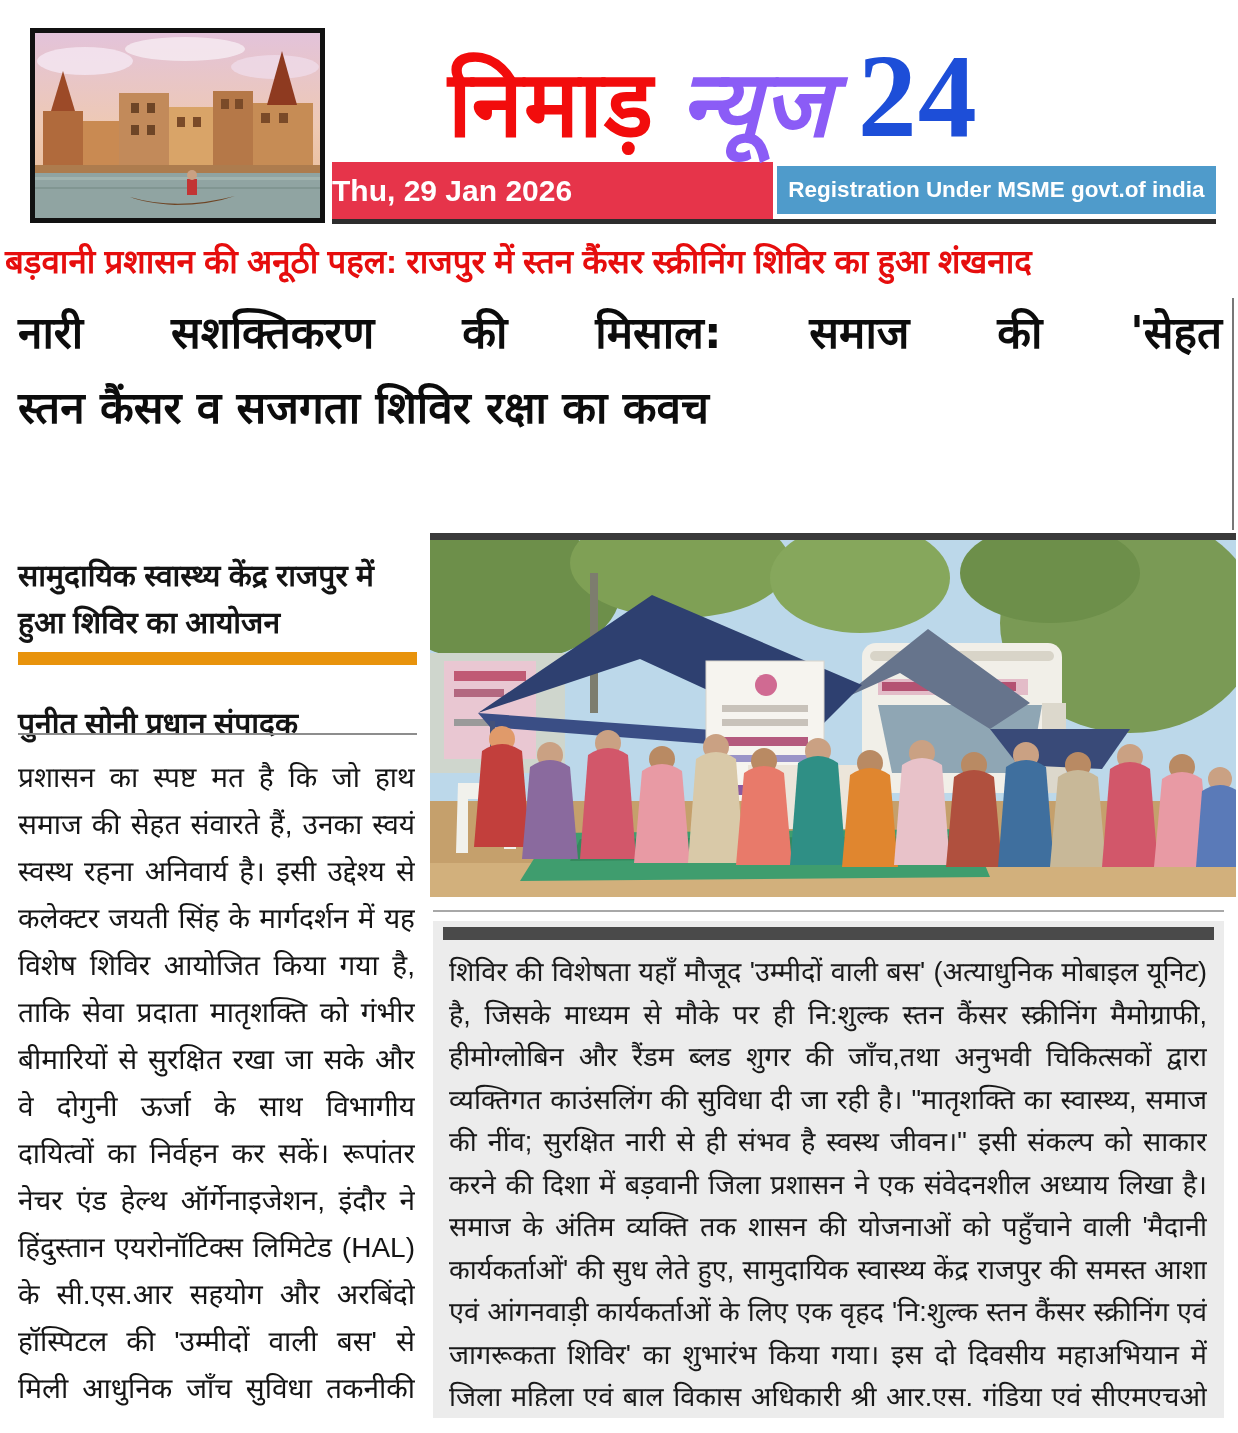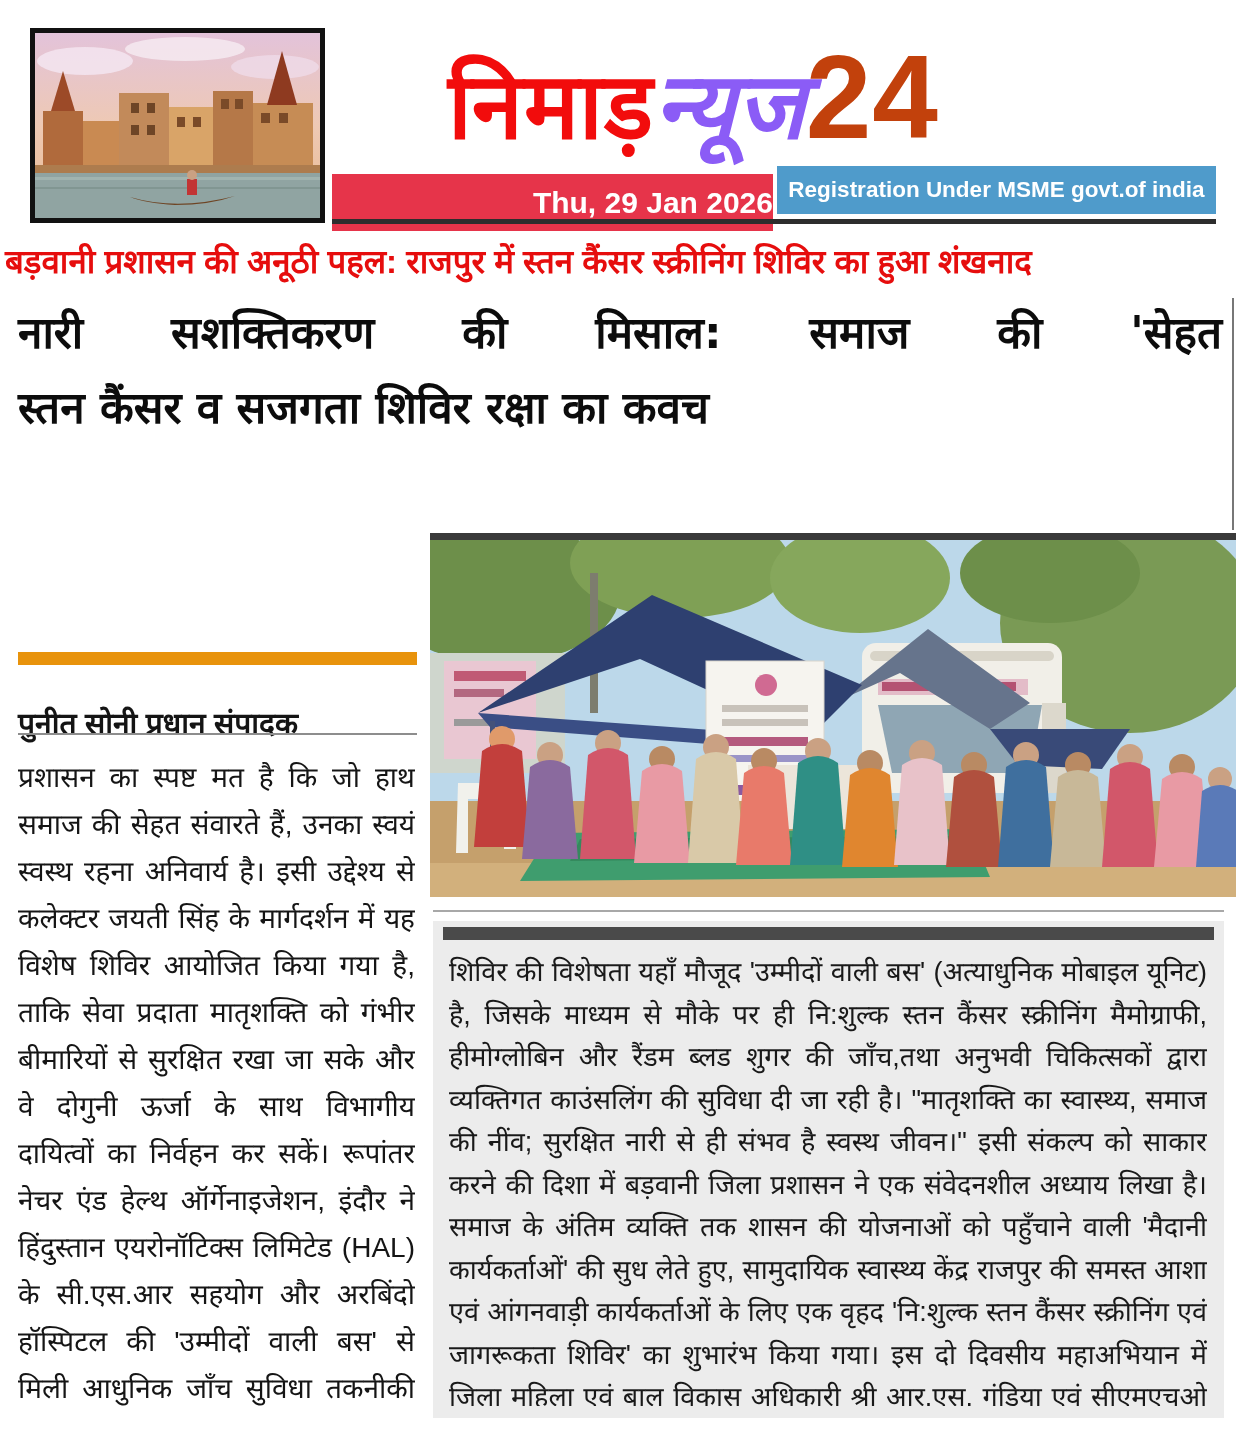--- a/index.html
+++ b/index.html
@@ -8,29 +8,29 @@
     font-family:"Liberation Sans", sans-serif;color:#111;
   }
   
   .masthead-photo{
     position:absolute;left:30px;top:28px;width:295px;height:195px;
     border:5px solid #111;box-sizing:border-box;background:#e8c4cf;
   }
   .masthead-photo svg{display:block;width:100%;height:100%;}
   .brand{
     position:absolute;left:448px;top:22px;width:700px;height:150px;
-    display:flex;align-items:baseline;z-index:5;
+    display:flex;align-items:baseline;gap:26px;z-index:5;
     font-weight:800;letter-spacing:1px;white-space:nowrap;
   }
   .brand .w{font-size:92px;line-height:150px;}
   .brand .w3{font-size:118px;font-weight:800;}
   .date-band{
     position:absolute;left:332px;top:162px;width:441px;height:57px;
-    display:flex;align-items:center;justify-content:flex-end;
-    color:#fff;font-size:30px;font-weight:700;margin-top:12px;
+    display:flex;align-items:center;justify-content:flex-start;
+    color:#fff;font-size:30px;font-weight:700;
   }
   .reg-band{
     position:absolute;left:777px;top:166px;width:439px;height:48px;
     display:flex;align-items:center;justify-content:center;
     color:#fff;font-size:22.5px;font-weight:700;white-space:nowrap;
   }
   .header-shadow{position:absolute;left:332px;top:219px;width:884px;height:5px;background:#2d2d2d;}
   
   .kicker{
     position:absolute;left:5px;top:240px;width:1160px;
@@ -112,38 +112,39 @@
 
       <path d="M95,164 Q142,178 200,163 Q175,172 140,172 Q110,170 95,164 Z" fill="#6e4423"></path>
       <rect x="152" y="146" width="10" height="16" fill="#c23434"></rect>
       <circle cx="157" cy="142" r="5" fill="#caa183"></circle>
     </svg>
   </div>
 
   <div class="brand">
     <span class="w" style="color: rgb(242, 12, 12);">निमाड़</span>
     <span class="w" style="color: #8b5cf6; font-style: italic;">न्यूज</span>
-    <span class="w w3" style="color: #c2410c;">24</span>
+    <span class="w w3" style="color: #1d4ed8; font-family: Liberation Serif, serif;">24</span>
   </div>
 
   <div class="date-band" style="background-color: rgb(230, 52, 74);">
     <span>Thu, 29 Jan 2026</span>
   </div>
   <div class="reg-band" style="background-color: rgb(79, 155, 203); justify-content: center;">
     <span>Registration Under MSME govt.of india</span>
   </div>
   <div class="header-shadow"></div>
 
   <div class="kicker" style="color: rgb(230, 13, 13);">बड़वानी प्रशासन की अनूठी पहल: राजपुर में स्तन कैंसर स्क्रीनिंग शिविर का हुआ शंखनाद</div>
 
   <div class="headline">
     <div class="hl just">नारी सशक्तिकरण की मिसाल: समाज की 'सेहत</div>
     <div class="hl">स्तन कैंसर व सजगता शिविर रक्षा का कवच</div>
   </div>
 
+  <div class="subhead">सामुदायिक स्वास्थ्य केंद्र राजपुर में हुआ शिविर का आयोजन</div>
   <div class="accent-bar" style="background-color: rgb(232, 147, 12);"></div>
   <div class="byline">पुनीत सोनी प्रधान संपादक</div>
   <div class="left-divider"></div>
   <div class="left-body">प्रशासन का स्पष्ट मत है कि जो हाथ समाज की सेहत संवारते हैं, उनका स्वयं स्वस्थ रहना अनिवार्य है। इसी उद्देश्य से कलेक्टर जयती सिंह के मार्गदर्शन में यह विशेष शिविर आयोजित किया गया है, ताकि सेवा प्रदाता मातृशक्ति को गंभीर बीमारियों से सुरक्षित रखा जा सके और वे दोगुनी ऊर्जा के साथ विभागीय दायित्वों का निर्वहन कर सकें। रूपांतर नेचर एंड हेल्थ ऑर्गेनाइजेशन, इंदौर ने हिंदुस्तान एयरोनॉटिक्स लिमिटेड (HAL) के सी.एस.आर सहयोग और अरबिंदो हॉस्पिटल की 'उम्मीदों वाली बस' से मिली आधुनिक जाँच सुविधा तकनीकी साझेदारी से इस शिविर को मूर्त रूप दिया है।</div>
 
   <div class="event-photo">
     <svg viewBox="0 0 806 364" preserveAspectRatio="none">
       <rect x="0" y="0" width="806" height="364" fill="#bcd8ea"></rect>
 
       <ellipse cx="70" cy="60" rx="120" ry="70" fill="#6d8f4a"></ellipse>

